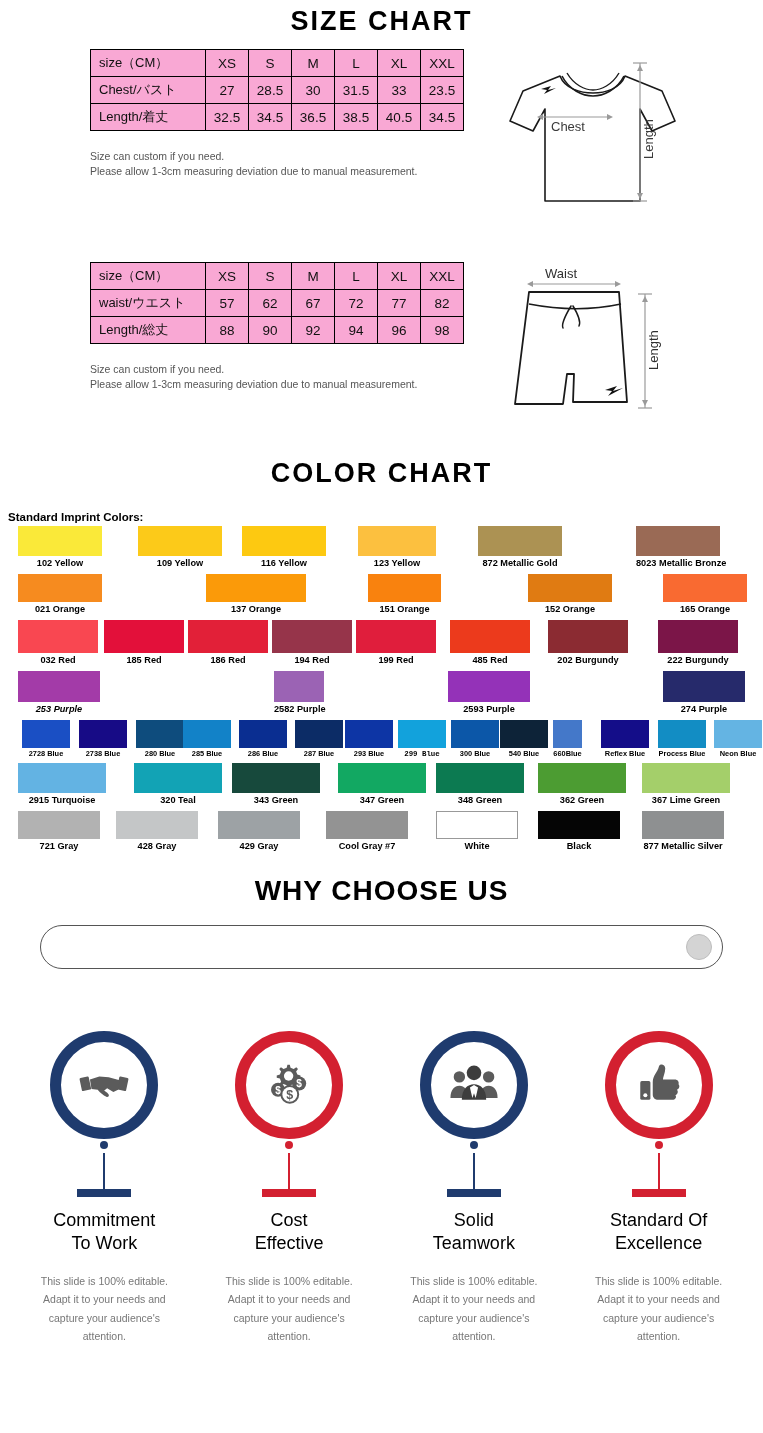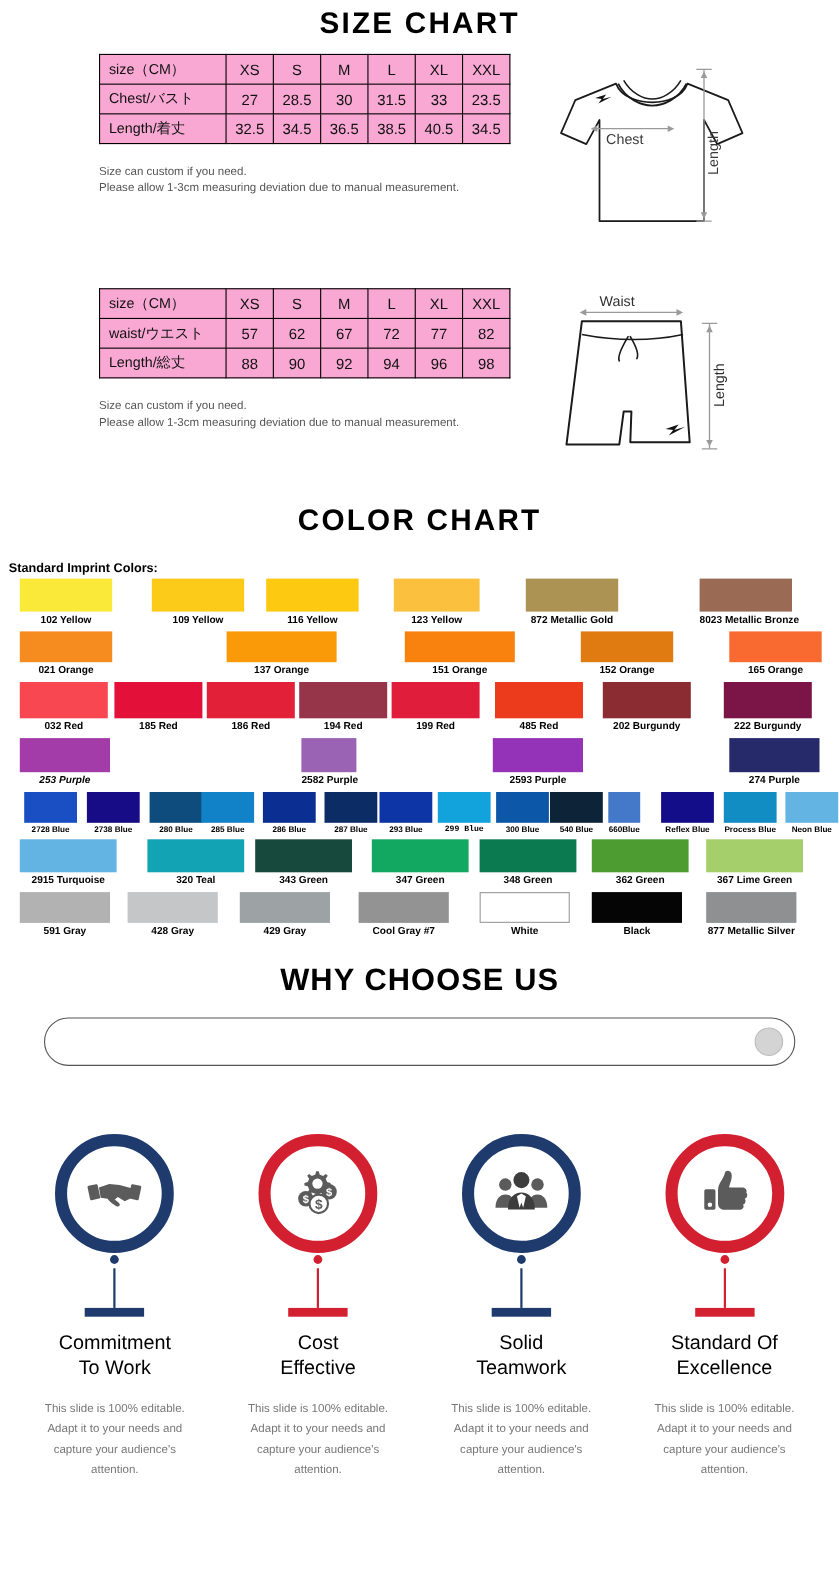--- a/index.html
+++ b/index.html
@@ -327,21 +327,21 @@
       </div>
       <div class="swatch-row" style="height: 44px;">
         <div class="swatch" style="left: 10px; width: 84px;">
           <div class="chip" style="height: 28px; background: rgb(246, 139, 31);"></div>
           <div class="cname">021 Orange</div>
         </div>
         <div class="swatch" style="left: 198px; width: 100px;">
           <div class="chip" style="height: 28px; background: rgb(251, 154, 9);"></div>
           <div class="cname">137 Orange</div>
         </div>
-        <div class="swatch" style="left: 360px; width: 100px;">
+        <div class="swatch" style="left: 360px; width: 73px;">
           <div class="chip" style="height: 28px; background: rgb(249, 130, 14);"></div>
           <div class="cname">151 Orange</div>
         </div>
         <div class="swatch" style="left: 520px; width: 84px;">
           <div class="chip" style="height: 28px; background: rgb(224, 123, 18);"></div>
           <div class="cname">152 Orange</div>
         </div>
         <div class="swatch" style="left: 655px; width: 84px;">
           <div class="chip" style="height: 28px; background: rgb(249, 106, 49);"></div>
           <div class="cname">165 Orange</div>
@@ -483,21 +483,21 @@
           <div class="cname">362 Green</div>
         </div>
         <div class="swatch" style="left: 634px; width: 88px;">
           <div class="chip" style="height: 30px; background: rgb(164, 207, 106);"></div>
           <div class="cname">367 Lime Green</div>
         </div>
       </div>
       <div class="swatch-row" style="height: 44px;">
         <div class="swatch" style="left: 10px; width: 82px;">
           <div class="chip" style="height: 28px; background: rgb(178, 178, 178);"></div>
-          <div class="cname">591 Gray</div>
+          <div class="cname">721 Gray</div>
         </div>
         <div class="swatch" style="left: 108px; width: 82px;">
           <div class="chip" style="height: 28px; background: rgb(196, 198, 199);"></div>
           <div class="cname">428 Gray</div>
         </div>
         <div class="swatch" style="left: 210px; width: 82px;">
           <div class="chip" style="height: 28px; background: rgb(157, 162, 165);"></div>
           <div class="cname">429 Gray</div>
         </div>
         <div class="swatch" style="left: 318px; width: 82px;">

